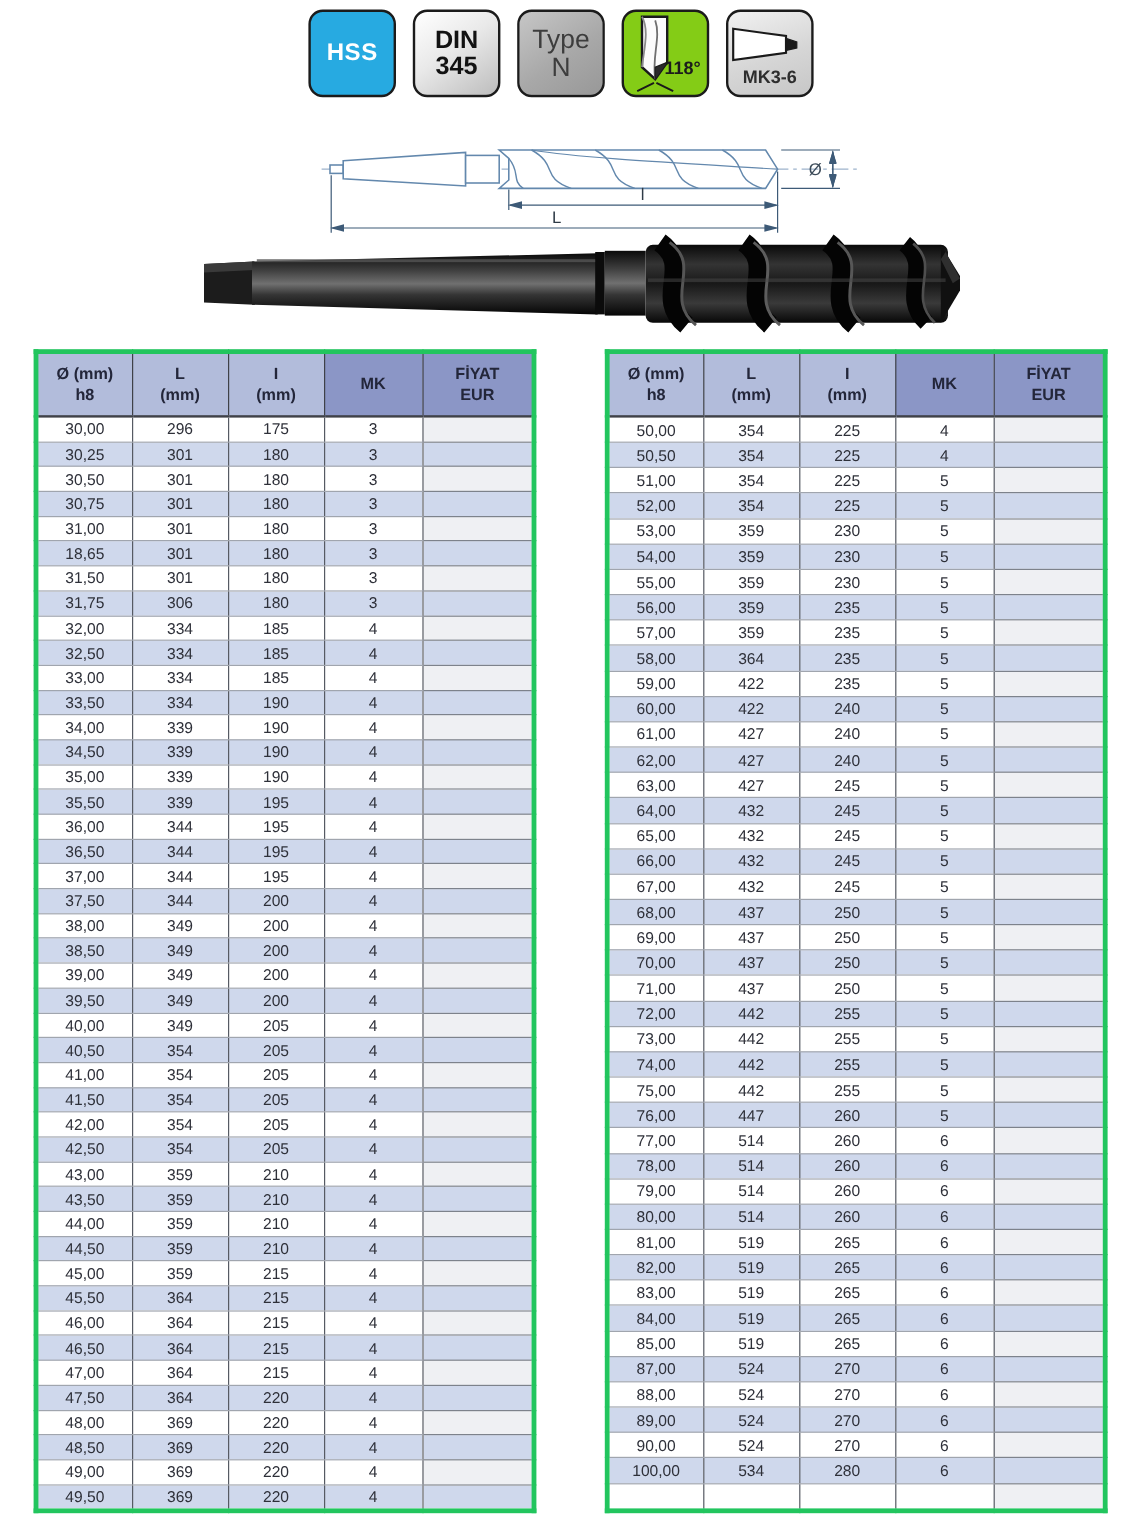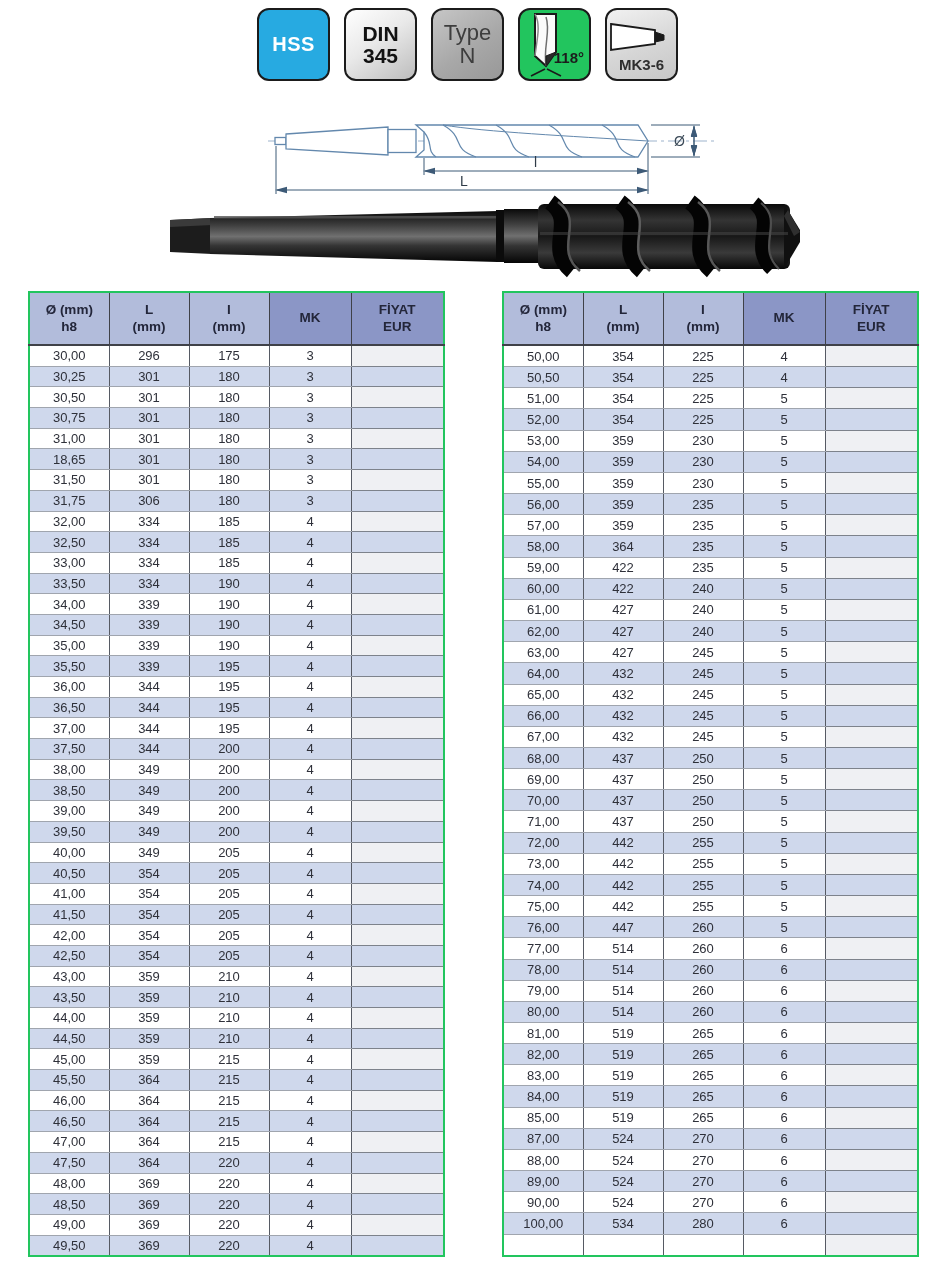--- a/index.html
+++ b/index.html
@@ -10,31 +10,31 @@
   
   .badges{position:absolute;left:257px;top:8px;display:flex;gap:14px;}
   .badge{
     width:73px;height:73px;border:2.5px solid #1b1b1b;border-radius:12px;
     box-sizing:border-box;display:flex;flex-direction:column;align-items:center;
     justify-content:center;font-weight:bold;line-height:1.02;position:relative;overflow:hidden;
   }
   .badge-hss{background:#27aae1;color:#ffffff;font-size:20px;letter-spacing:.5px;}
   .badge-din{background:linear-gradient(145deg,#ffffff 0%,#e9e9e9 45%,#bdbdbd 100%);color:#121212;font-size:21px;}
   .badge-type{background:linear-gradient(145deg,#c6c6c6 0%,#a8a8a8 55%,#989898 100%);color:#3d3d3d;font-size:22px;font-weight:400;}
-  .badge-angle{background:#22c55e;}
+  .badge-angle{background:#84cc16;}
   .badge-taper{background:linear-gradient(160deg,#f1f1f1 0%,#d6d6d6 55%,#c7c7c7 100%);}
   .badge svg{display:block;}
   .angle-label{position:absolute;right:5px;bottom:14px;font-size:15px;font-weight:bold;color:#1c1c1c;}
   .taper-label{position:absolute;left:0;right:0;bottom:7px;text-align:center;font-size:15px;font-weight:600;color:#2e2e2e;}
   
   .tech-drawing{position:absolute;left:238px;top:98px;}
   .drill-photo{position:absolute;left:148px;top:192px;}
   
   .tables{position:absolute;left:28px;top:291px;display:flex;gap:57px;}
-  table.spec{border-collapse:collapse;width:415px;table-layout:fixed;border:2px solid #22c55e;}
+  table.spec{border-collapse:collapse;width:415px;table-layout:fixed;border:4px solid #22c55e;}
   table.spec col.c1,table.spec col.c2,table.spec col.c3{width:80px;}
   table.spec col.c4{width:82px;}
   table.spec col.c5{width:93px;}
   table.spec th{
     background:#b2bcdb;color:#23263a;font-size:13.5px;font-weight:bold;
     height:51px;padding:0;text-align:center;vertical-align:middle;
     border:1px solid #3f4148;border-bottom:2px solid #3f4148;line-height:1.25;
   }
   table.spec th.dark{background:#8b96c6;}
   table.spec td{

